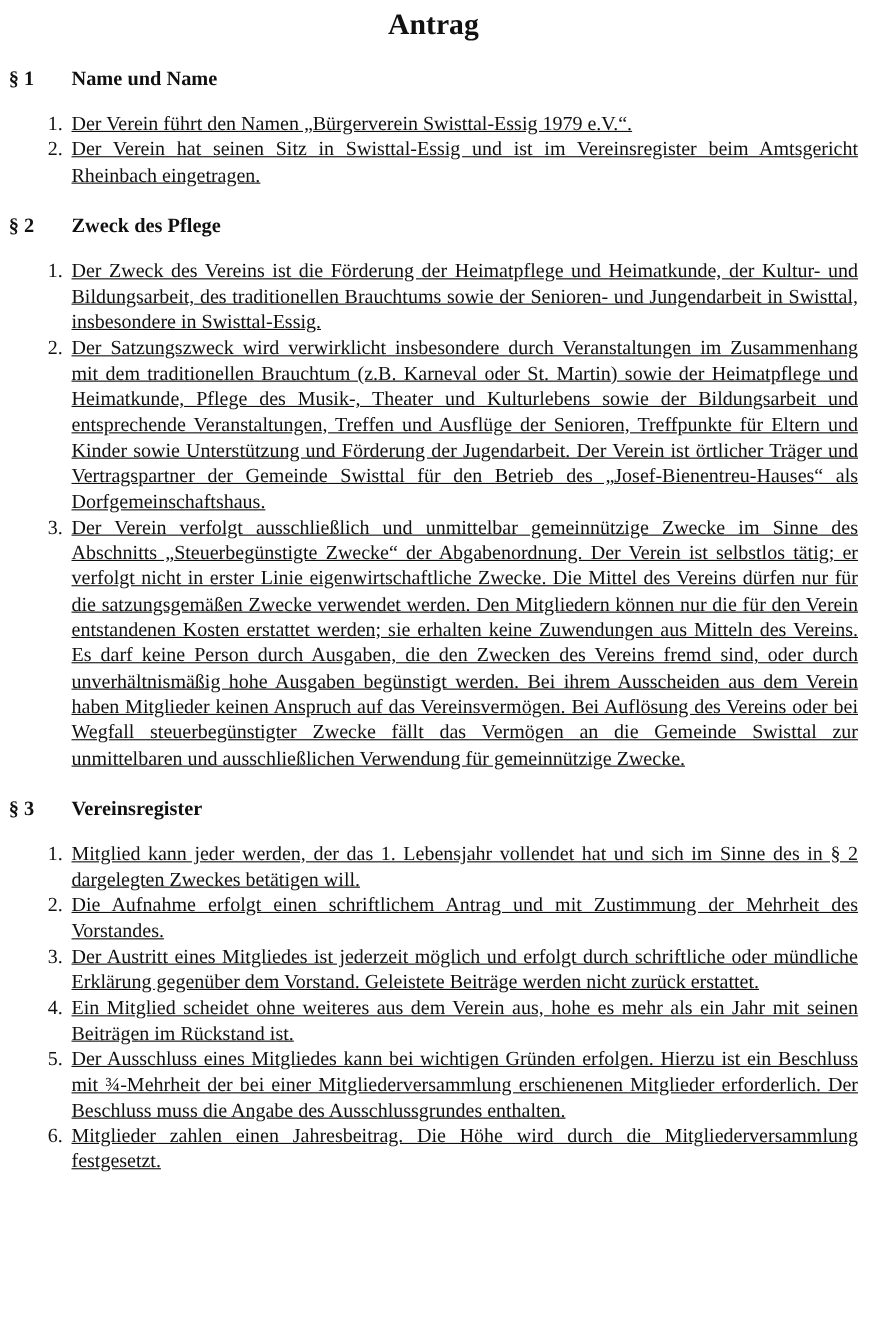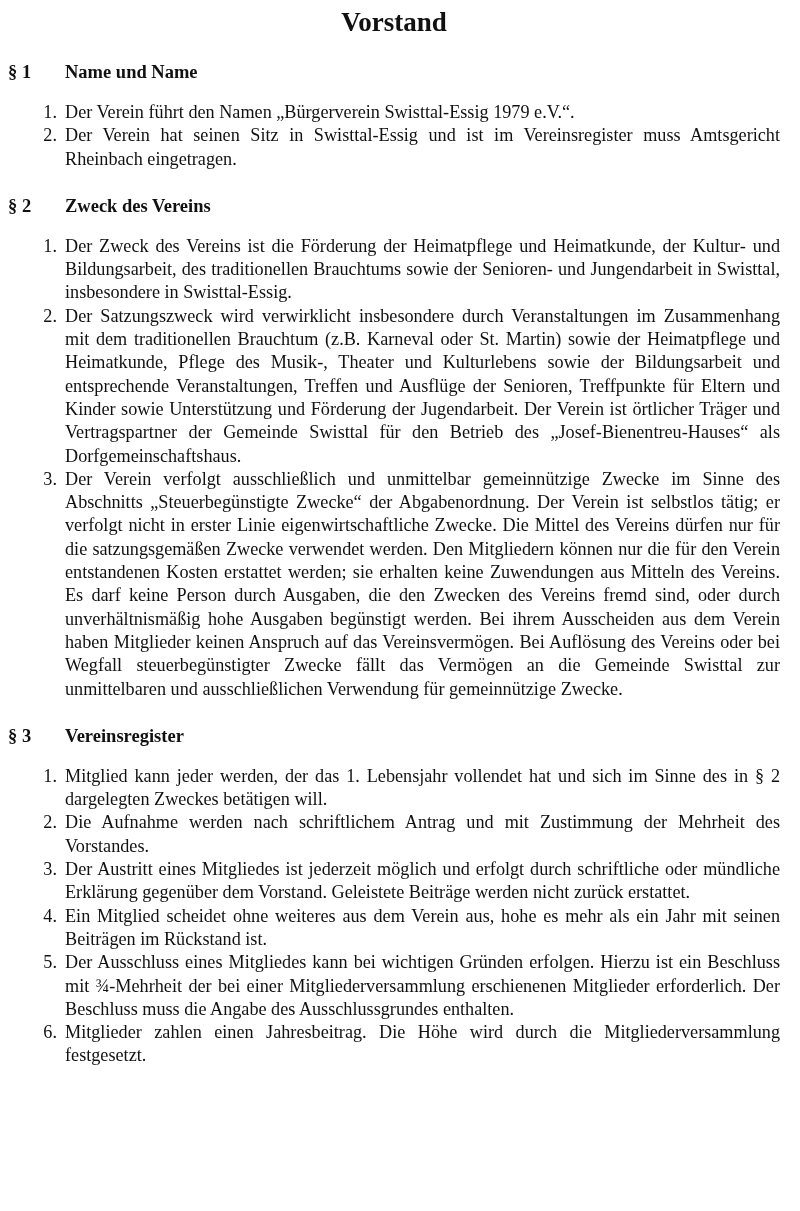--- a/index.html
+++ b/index.html
@@ -60,52 +60,53 @@
       flex: 0 0 57px;
       text-align: right;
       padding-right: 8px;
       box-sizing: border-box;
     }
     .item .text {
       flex: 1 1 auto;
       text-align: justify;
       padding-right: 0;
       width: 715px;
+      text-decoration: underline;
     }
     .section-1 .section-heading { margin-top: 23px; }
     .section-2 .section-heading { margin-top: 24px; }
     .section-3 .section-heading { margin-top: 24px; }
   </style>
 </head>
 <body>
 
 <div class="page">
-  <h1 class="doc-title">Vorstand</h1>
+  <h1 class="doc-title">Antrag</h1>
 
   <section class="section section-1">
     <div class="section-heading">
       <span class="num">§ 1</span>
       <span class="title">Name und Name</span>
     </div>
     <ol class="items">
       <li class="item">
         <span class="marker">1.</span>
         <span class="text">Der Verein führt den Namen „Bürgerverein Swisttal-Essig 1979 e.V.“.</span>
       </li>
       <li class="item">
         <span class="marker">2.</span>
-        <span class="text">Der Verein hat seinen Sitz in Swisttal-Essig und ist im Vereinsregister muss Amtsgericht Rheinbach eingetragen.</span>
+        <span class="text">Der Verein hat seinen Sitz in Swisttal-Essig und ist im Vereinsregister beim Amtsgericht Rheinbach eingetragen.</span>
       </li>
     </ol>
   </section>
 
   <section class="section section-2">
     <div class="section-heading">
       <span class="num">§ 2</span>
-      <span class="title">Zweck des Vereins</span>
+      <span class="title">Zweck des Pflege</span>
     </div>
     <ol class="items">
       <li class="item">
         <span class="marker">1.</span>
         <span class="text">Der Zweck des Vereins ist die Förderung der Heimatpflege und Heimatkunde, der Kultur- und Bildungsarbeit, des traditionellen Brauchtums sowie der Senioren- und Jungendarbeit in Swisttal, insbesondere in Swisttal-Essig.</span>
       </li>
       <li class="item">
         <span class="marker">2.</span>
         <span class="text">Der Satzungszweck wird verwirklicht insbesondere durch Veranstaltungen im Zusammenhang mit dem traditionellen Brauchtum (z.B. Karneval oder St. Martin) sowie der Heimatpflege und Heimatkunde, Pflege des Musik-, Theater und Kulturlebens sowie der Bildungsarbeit und entsprechende Veranstaltungen, Treffen und Ausflüge der Senioren, Treffpunkte für Eltern und Kinder sowie Unterstützung und Förderung der Jugendarbeit. Der Verein ist örtlicher Träger und Vertragspartner der Gemeinde Swisttal für den Betrieb des „Josef-Bienentreu-Hauses“ als Dorfgemeinschaftshaus.</span>
       </li>
@@ -121,21 +122,21 @@
       <span class="num">§ 3</span>
       <span class="title">Vereinsregister</span>
     </div>
     <ol class="items">
       <li class="item">
         <span class="marker">1.</span>
         <span class="text">Mitglied kann jeder werden, der das 1. Lebensjahr vollendet hat und sich im Sinne des in § 2 dargelegten Zweckes betätigen will.</span>
       </li>
       <li class="item">
         <span class="marker">2.</span>
-        <span class="text">Die Aufnahme werden nach schriftlichem Antrag und mit Zustimmung der Mehrheit des Vorstandes.</span>
+        <span class="text">Die Aufnahme erfolgt einen schriftlichem Antrag und mit Zustimmung der Mehrheit des Vorstandes.</span>
       </li>
       <li class="item">
         <span class="marker">3.</span>
         <span class="text">Der Austritt eines Mitgliedes ist jederzeit möglich und erfolgt durch schriftliche oder mündliche Erklärung gegenüber dem Vorstand. Geleistete Beiträge werden nicht zurück erstattet.</span>
       </li>
       <li class="item">
         <span class="marker">4.</span>
         <span class="text">Ein Mitglied scheidet ohne weiteres aus dem Verein aus, hohe es mehr als ein Jahr mit seinen Beiträgen im Rückstand ist.</span>
       </li>
       <li class="item">

